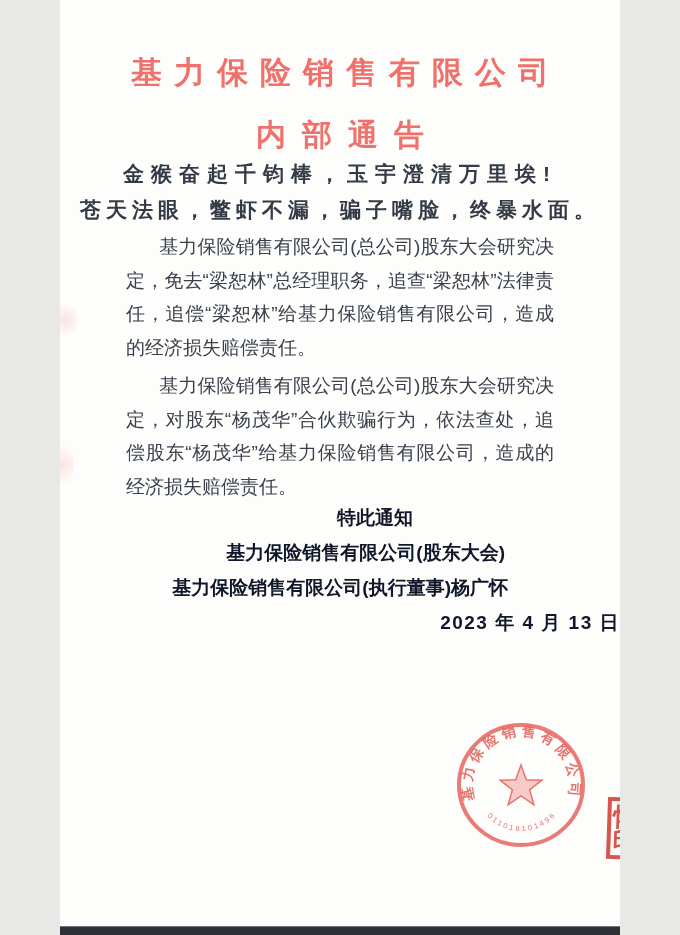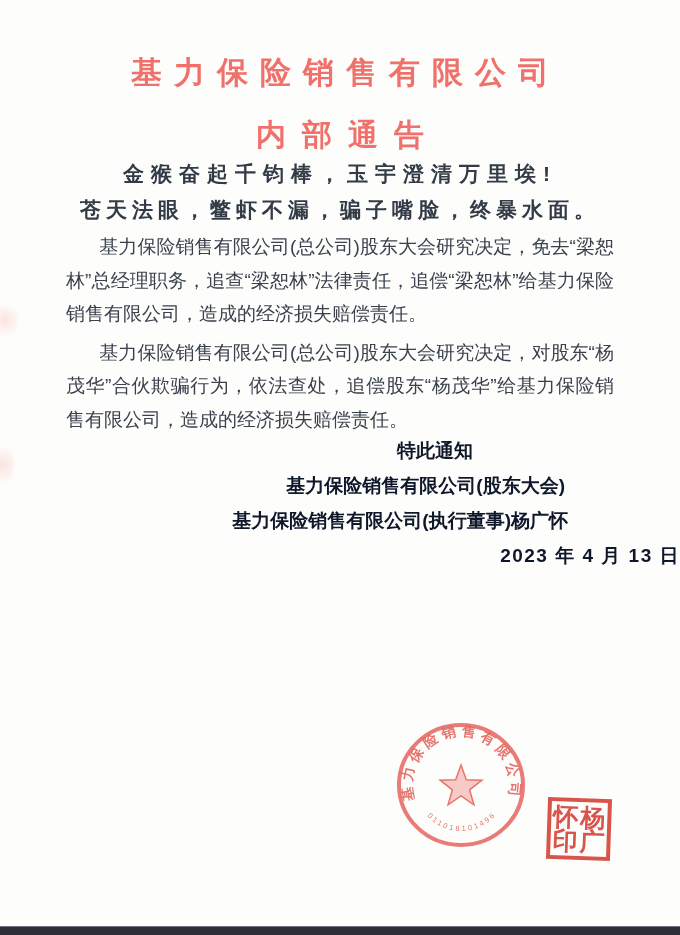--- a/index.html
+++ b/index.html
@@ -1,18 +1,18 @@
 <!DOCTYPE html>
 <html><head>
 <meta charset="utf-8">
 <style>
   html,body { margin:0; padding:0; background:#e8e8e6; }
   .page {
     position:relative;
-    width:680px; height:935px;
+    width:560px; height:935px;
     margin:0 auto;
     background:#fdfdfb;
     overflow:hidden;
     font-family:"Liberation Sans", sans-serif;
     color:#3a414d;
   }
   .title1 {
     margin:0; padding-top:55px;
     font-size:31px; line-height:36px;
     font-weight:bold; letter-spacing:12px; text-indent:12px;

